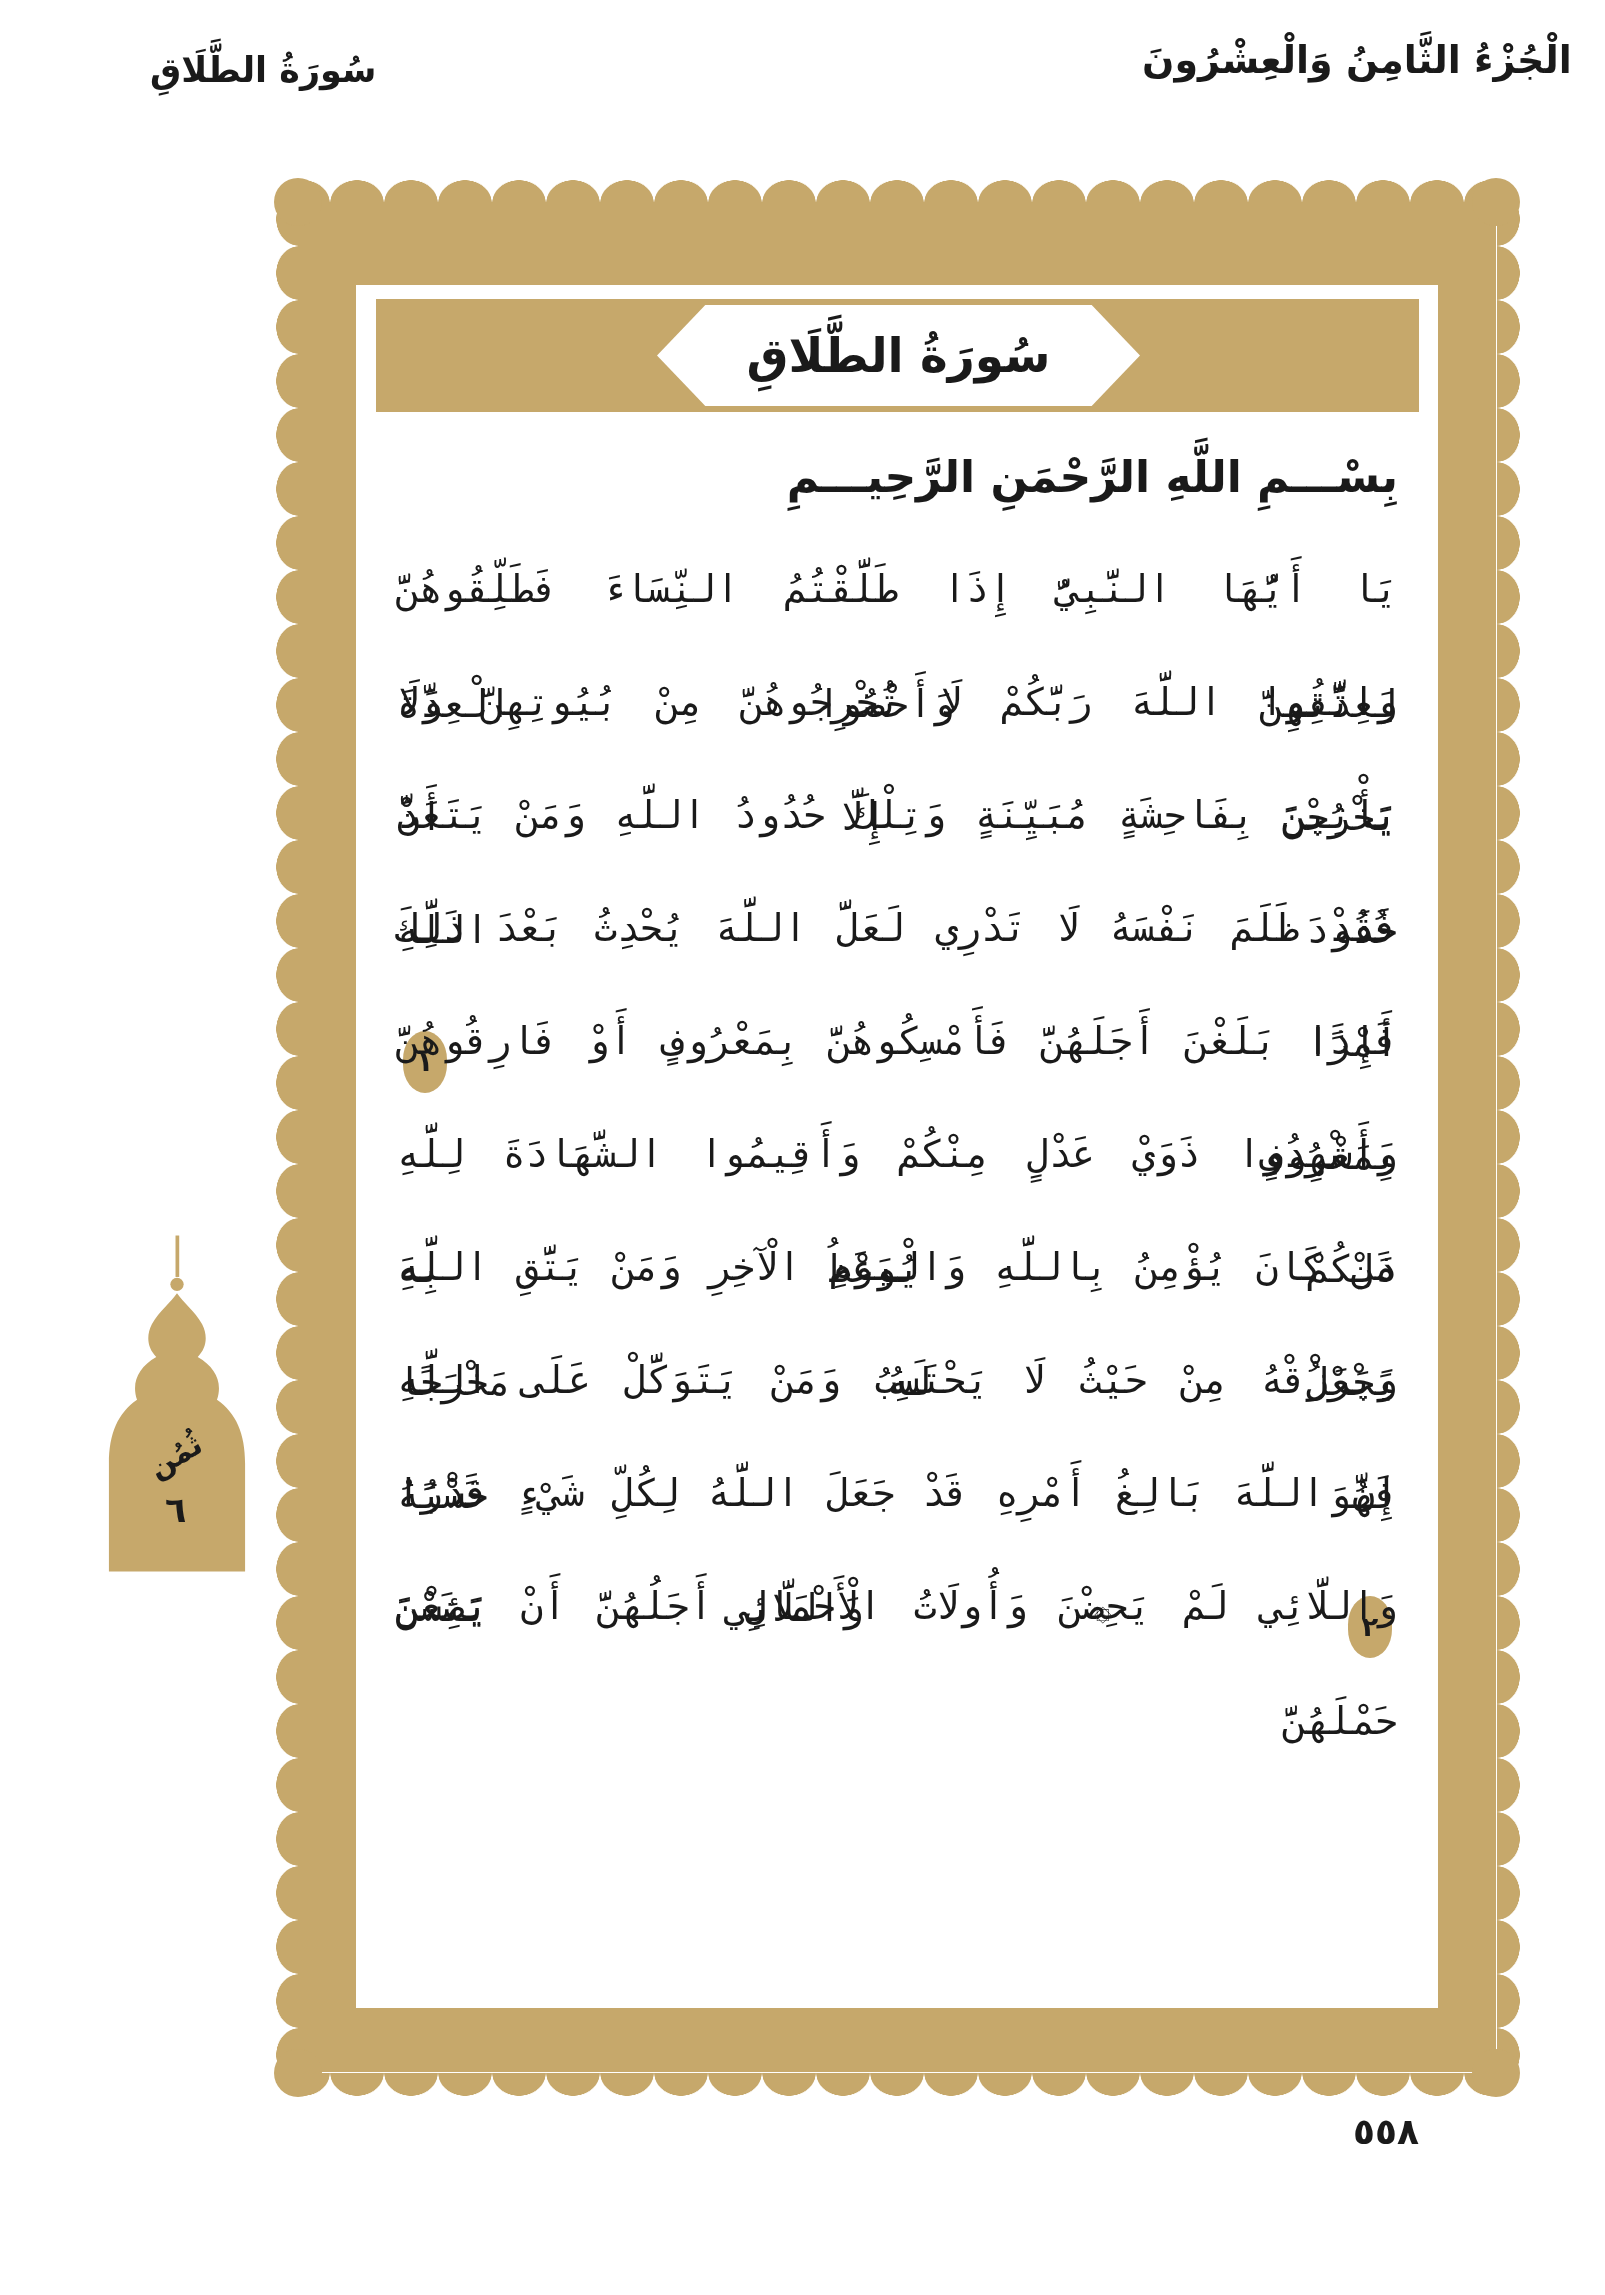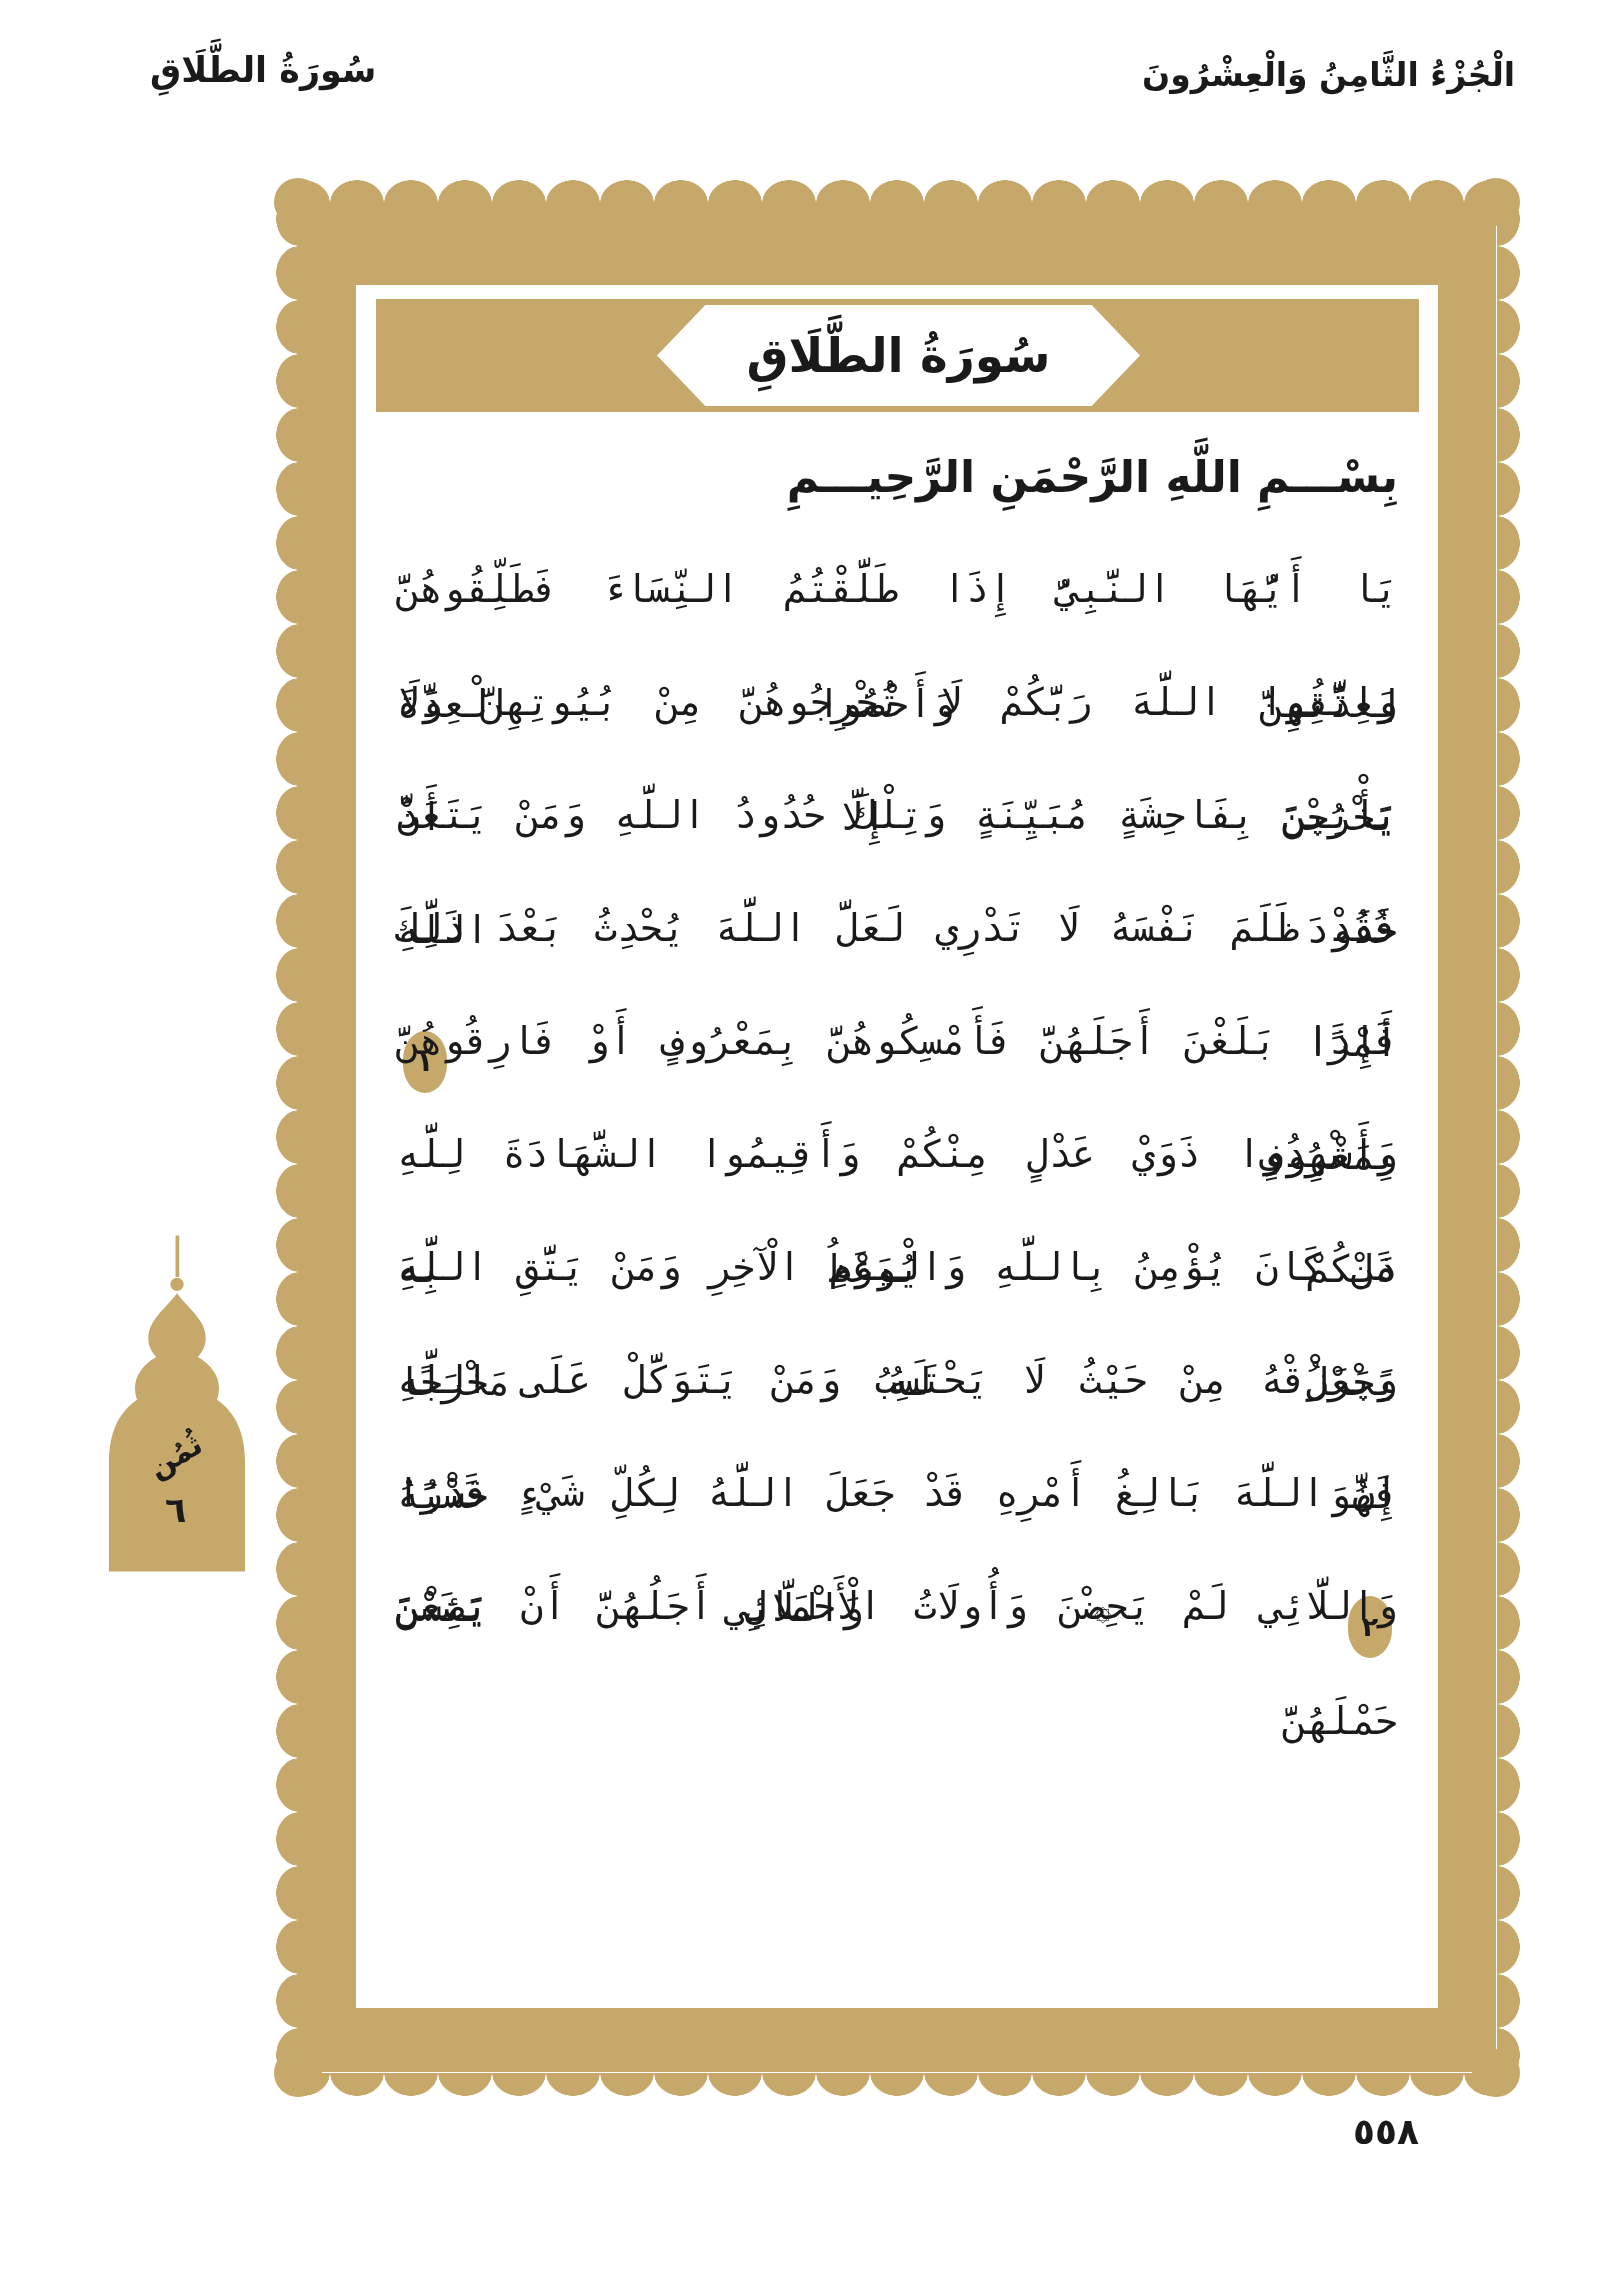--- a/index.html
+++ b/index.html
@@ -4,21 +4,21 @@
 <style>
   html,body{margin:0;padding:0;}
   body{
     width:1605px;height:2295px;position:relative;overflow:hidden;
     background:#ffffff;color:#1a1a1a;
     font-family:"DejaVu Sans",sans-serif;
   }
   
   .running-head{position:absolute;font-weight:bold;white-space:nowrap;}
   .head-left{left:150px;top:50px;font-size:35px;}
-  .head-right{left:1142px;top:55px;font-size:33px;}
+  .head-right{left:1142px;top:38px;font-size:38px;}
   
   .band-outer{position:absolute;left:298px;top:202px;width:1198px;height:1870px;background:var(--gold);}
   .moat{position:absolute;left:356px;top:285px;width:1082px;height:1723px;background:#ffffff;}
   .sc{position:absolute;background-repeat:repeat-x;}
   .sc-top{left:298px;top:180px;width:1198px;height:22.7px;
     background-image:radial-gradient(ellipse 27px 22.7px at 50% 100%,var(--gold) 98%,transparent 100%);
     background-size:54px 22.7px;background-position:center bottom;}
   .sc-bottom{left:298px;top:2073px;width:1198px;height:22.7px;
     background-image:radial-gradient(ellipse 27px 22.7px at 50% 0%,var(--gold) 98%,transparent 100%);
     background-size:54px 22.7px;background-position:center top;}

